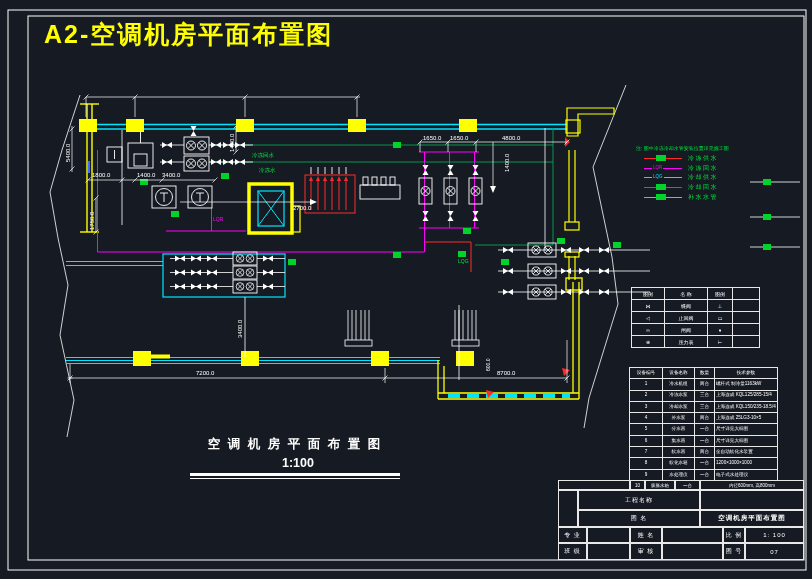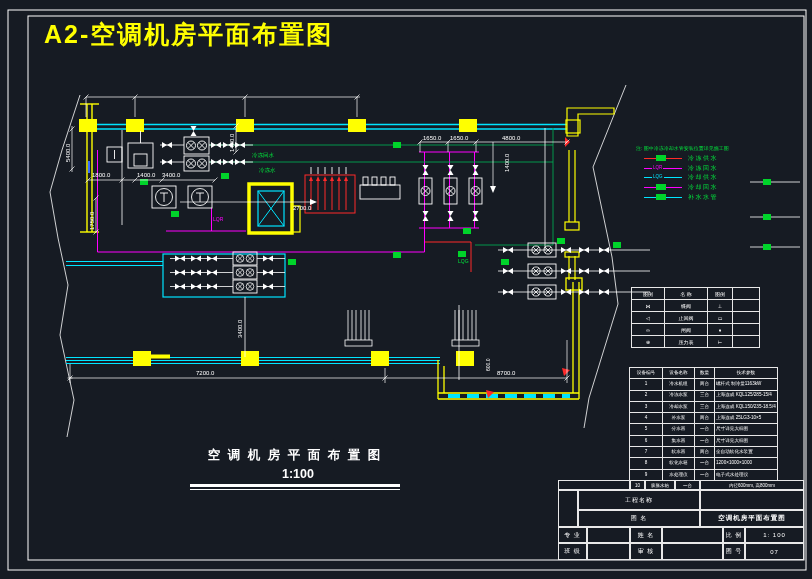--- a/index.html
+++ b/index.html
@@ -6,21 +6,21 @@
   .stage{position:relative;width:812px;height:579px;background:#161b23;overflow:hidden;
          font-family:"Liberation Sans",sans-serif;padding-left:32px;}
   .stage svg{position:absolute;left:0;top:0;}
   .sheet-title{position:absolute;left:44px;top:18px;font-size:25px;font-weight:bold;
                color:#ffff00;letter-spacing:2px;white-space:nowrap;}
   
   .watermark{position:absolute;left:310px;top:264px;width:182px;height:44px;background:#000;
              color:#fff;font-size:22px;font-weight:bold;letter-spacing:14px;
              display:flex;align-items:center;justify-content:center;white-space:nowrap;}
   
-  .caption{position:absolute;left:190px;top:445px;width:210px;text-align:center;color:#fff;}
+  .caption{position:absolute;left:190px;top:434px;width:210px;text-align:center;color:#fff;}
   .caption .cap-text{font-size:12.5px;font-weight:bold;letter-spacing:2px;white-space:nowrap;}
   .caption .cap-scale{font-size:12.5px;font-weight:bold;margin-left:6px;letter-spacing:0;}
   .caption .u1{margin-top:2px;height:2.5px;background:#fff;}
   .caption .u2{margin-top:2px;height:1px;background:#fff;}
   
   .legend{position:absolute;left:636px;top:145px;width:122px;}
   .legend-note{font-size:5px;color:#00e83c;white-space:nowrap;margin-bottom:3px;}
   .lg-row{display:flex;align-items:center;height:9.6px;}
   .lg-sample{position:relative;width:52px;height:9px;display:inline-block;flex:none;}
   .lg-line{position:absolute;left:8px;right:6px;top:4px;height:1px;}

